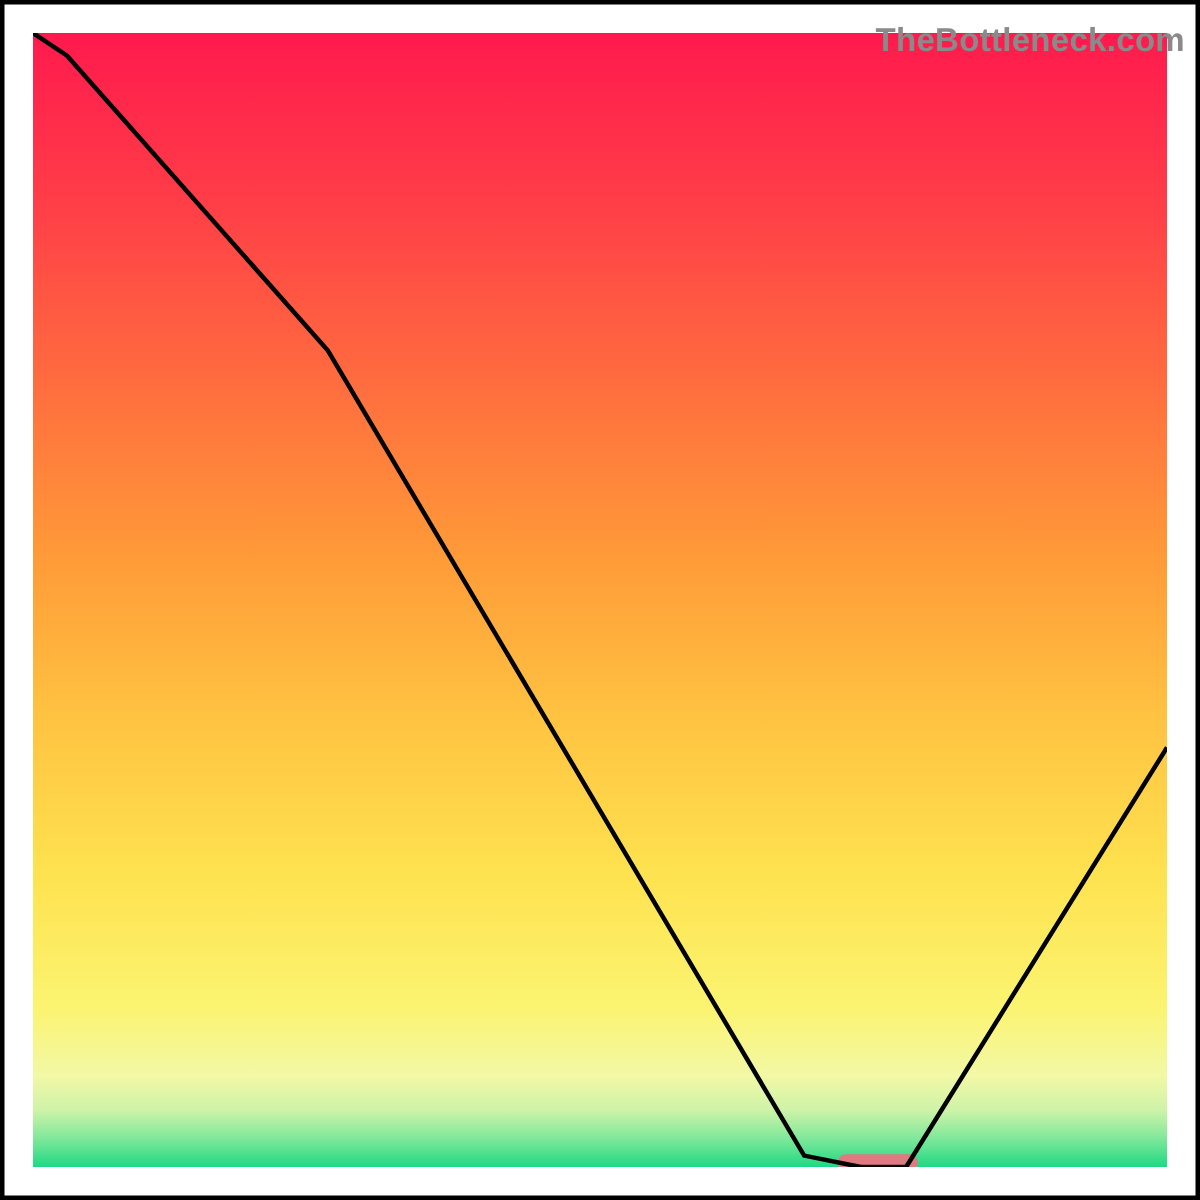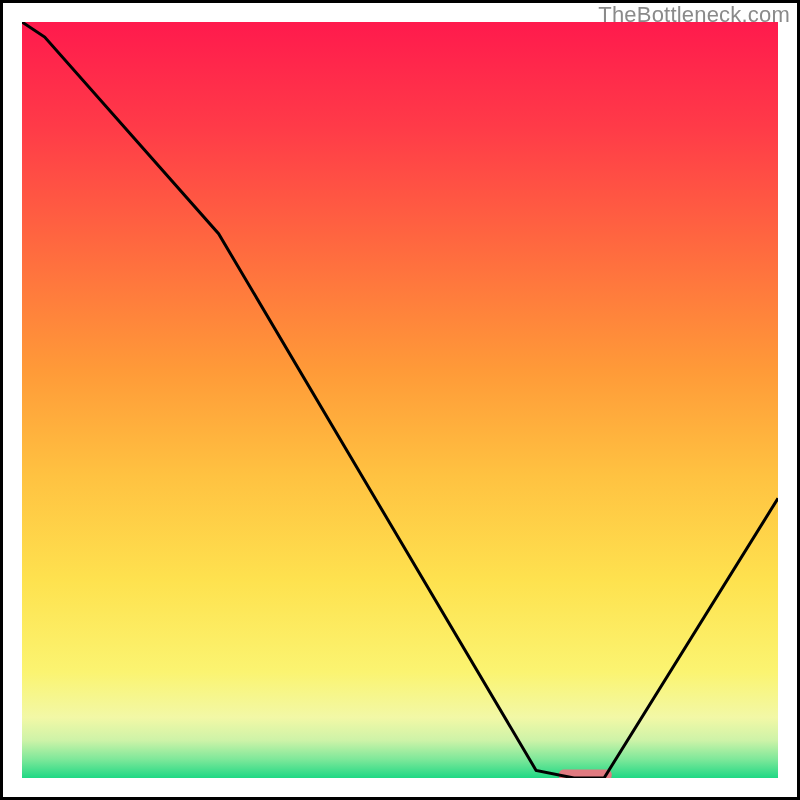--- a/index.html
+++ b/index.html
@@ -29,25 +29,25 @@
     position: absolute;
     left: 0;
     top: 0;
     width: 800px;
     height: 800px;
     box-sizing: border-box;
     border: 3px solid #000;
   }
   .attribution {
     position: absolute;
-    top: 2px;
+    top: 14px;
     right: 10px;
     color: #8a8a8a;
     font-size: 22px;
-    font-weight: 400;
+    font-weight: 700;
     letter-spacing: 0.2px;
   }
   svg {
     display: block;
   }
 </style>
 </head>
 <body>
 
 <div class="frame">

